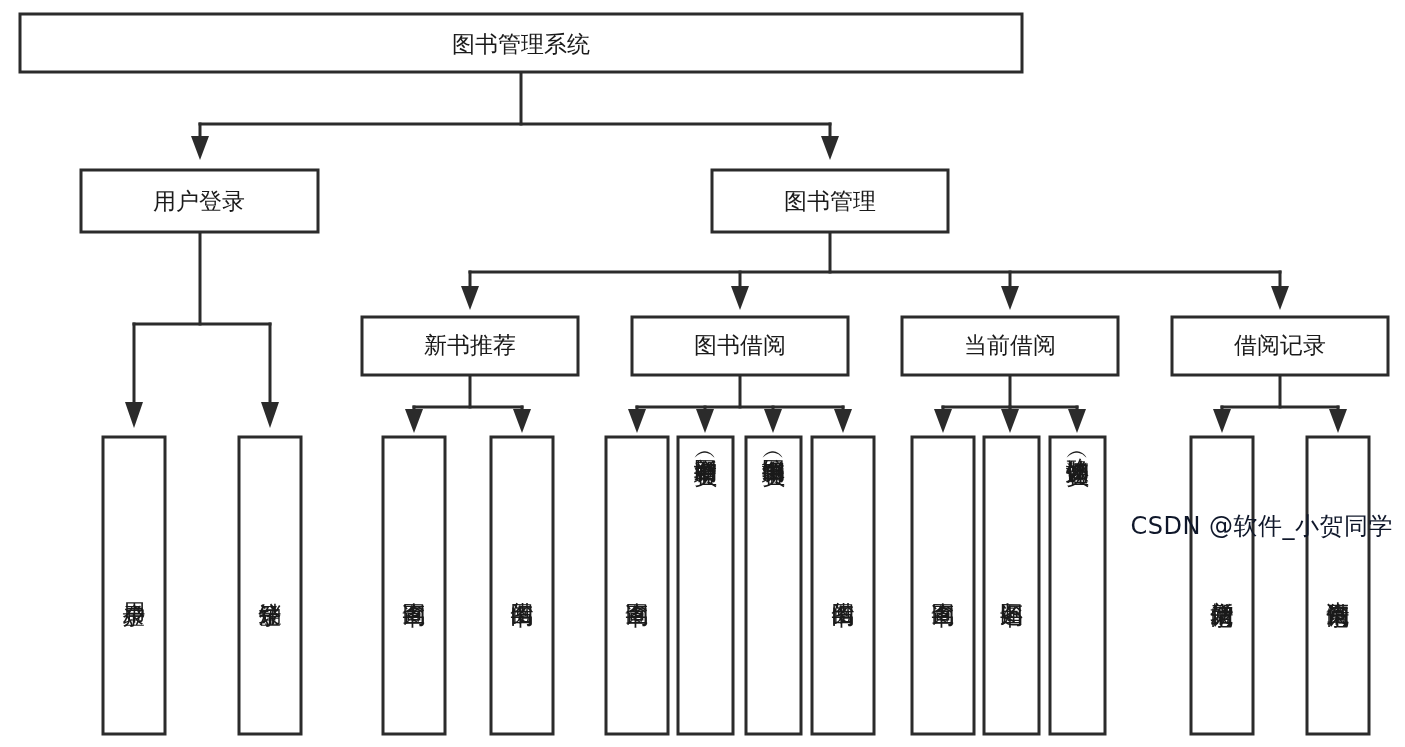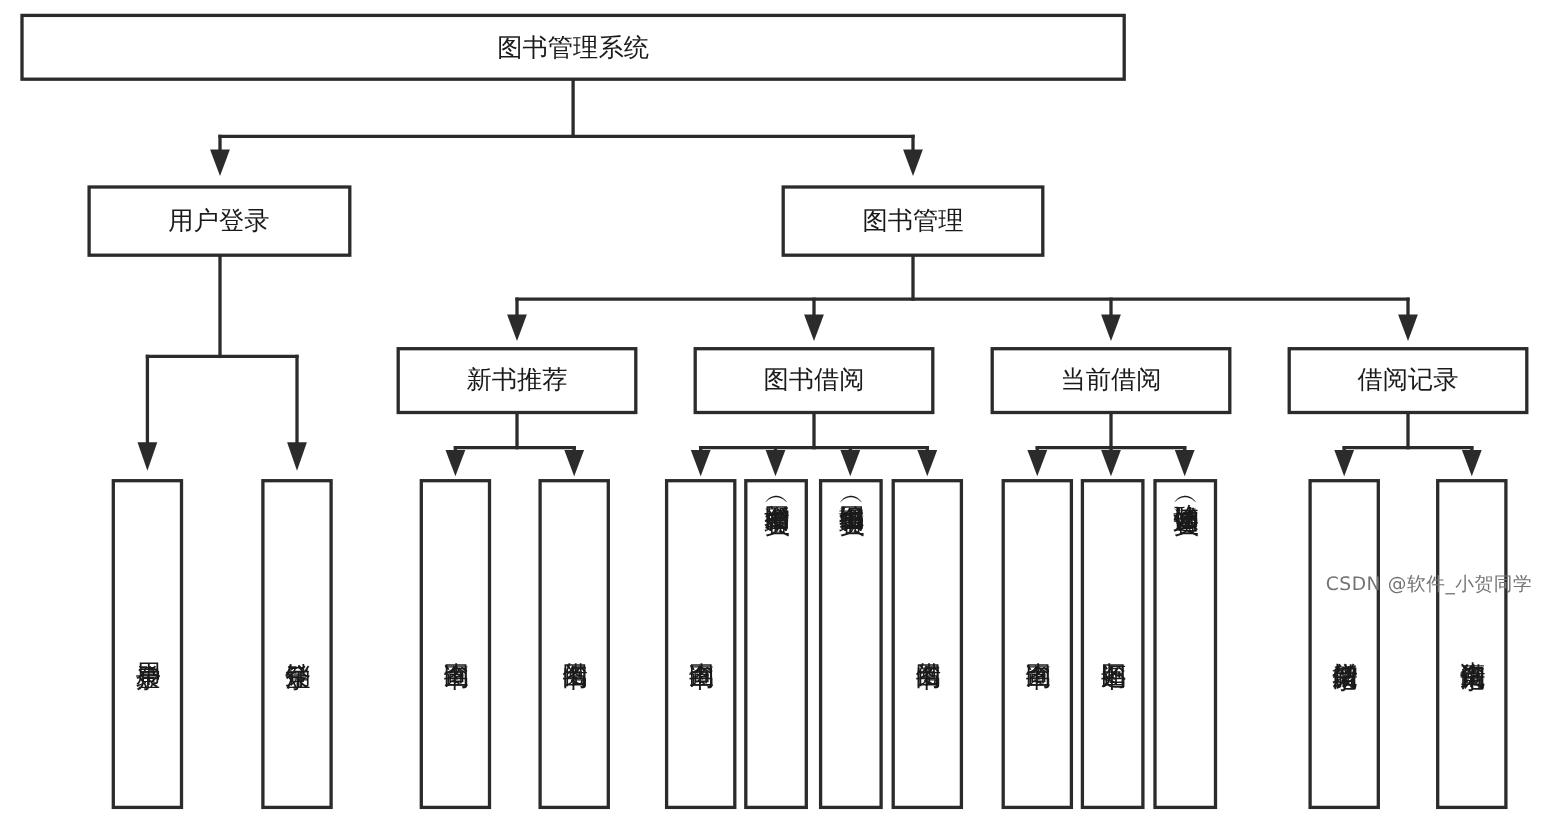--- a/index.html
+++ b/index.html
@@ -65,22 +65,22 @@
     color: #1a1a1a;
     letter-spacing: 1px;
     white-space: nowrap;
     text-align: center;
   }
   .watermark {
     position: absolute;
     right: 12px;
     bottom: 6px;
     font-family: "DejaVu Sans", "Liberation Sans", sans-serif;
-    font-size: 17px;
-    color: #737373;
+    font-size: 24px;
+    color: #0f172a;
     white-space: nowrap;
     letter-spacing: 0.5px;
   }
 </style>
 </head>
 <body>
 
 <div id="diagram-root">
 
   <svg id="flow-svg" viewBox="0 0 1405 747">

